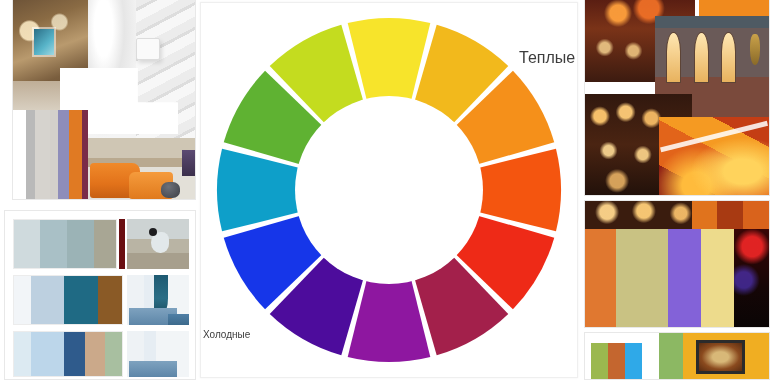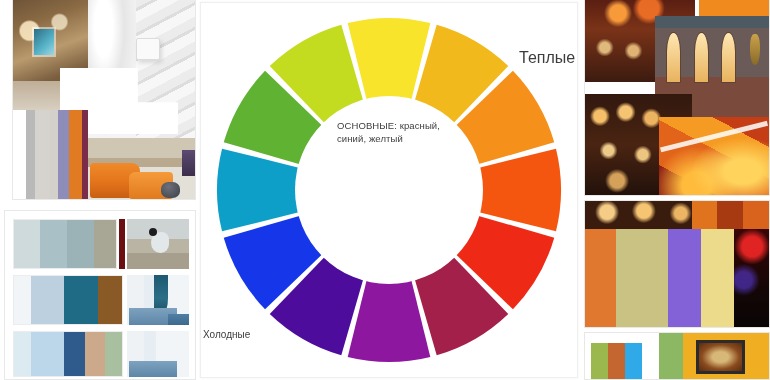--- a/index.html
+++ b/index.html
@@ -369,22 +369,20 @@
           <path d="M 214.3192233060894 339.9632348314488 A 172 172 0 0 1 131.68077669391062 339.9632348314488 L 153.30130051686436 252.59875148941165 L 192.69869948313564 252.59875148941165 Z" fill="#8E17A0"></path>
           <path d="M 125.30187963199103 338.2540145151062 A 172 172 0 0 1 53.7348855365602 296.93479120901685 L 107.8202281420736 240.7318044979511 L 146.9324225895765 263.3132404908138 Z" fill="#4D0C9C"></path>
           <path d="M 49.06520879098322 292.2651144634399 A 172 172 0 0 1 7.7459854848938505 220.69812036800903 L 98.05922597570768 194.6305429575855 L 116.79701328893424 227.08534260551343 Z" fill="#1636E9"></path>
           <path d="M 6.03676516855117 214.31922330608938 A 172 172 0 0 1 6.036765168551142 131.68077669391081 L 81.75265073165005 150.4185640071373 L 81.75265073165006 195.5814359928628 Z" fill="#0E9FC9"></path>
           <path d="M 7.745985484893822 125.301879631991 A 172 172 0 0 1 49.06520879098308 53.734885536560256 L 112.4737066188522 114.75424642483176 L 92.2945510507621 149.70556912260025 Z" fill="#5FB232"></path>
           <path d="M 53.73488553656023 49.06520879098312 A 172 172 0 0 1 125.30187963199094 7.7459854848938505 L 146.93242258957645 82.68675950918617 L 107.82022814207362 105.26819550204891 Z" fill="#C4DC1F"></path>
         </svg>
       <div id="hub"></div>
     </div>
 
-    <div class="wheel-text" id="txt-primary">ОСНОВНЫЕ: красный,
-синий, желтый</div>
 
 
     <div id="txt-warm">Теплые</div>
 
     <div id="txt-cold">Холодные</div>
   </div>
 
   <div id="right-col">
 
     <div class="panel" id="rt-panel">

